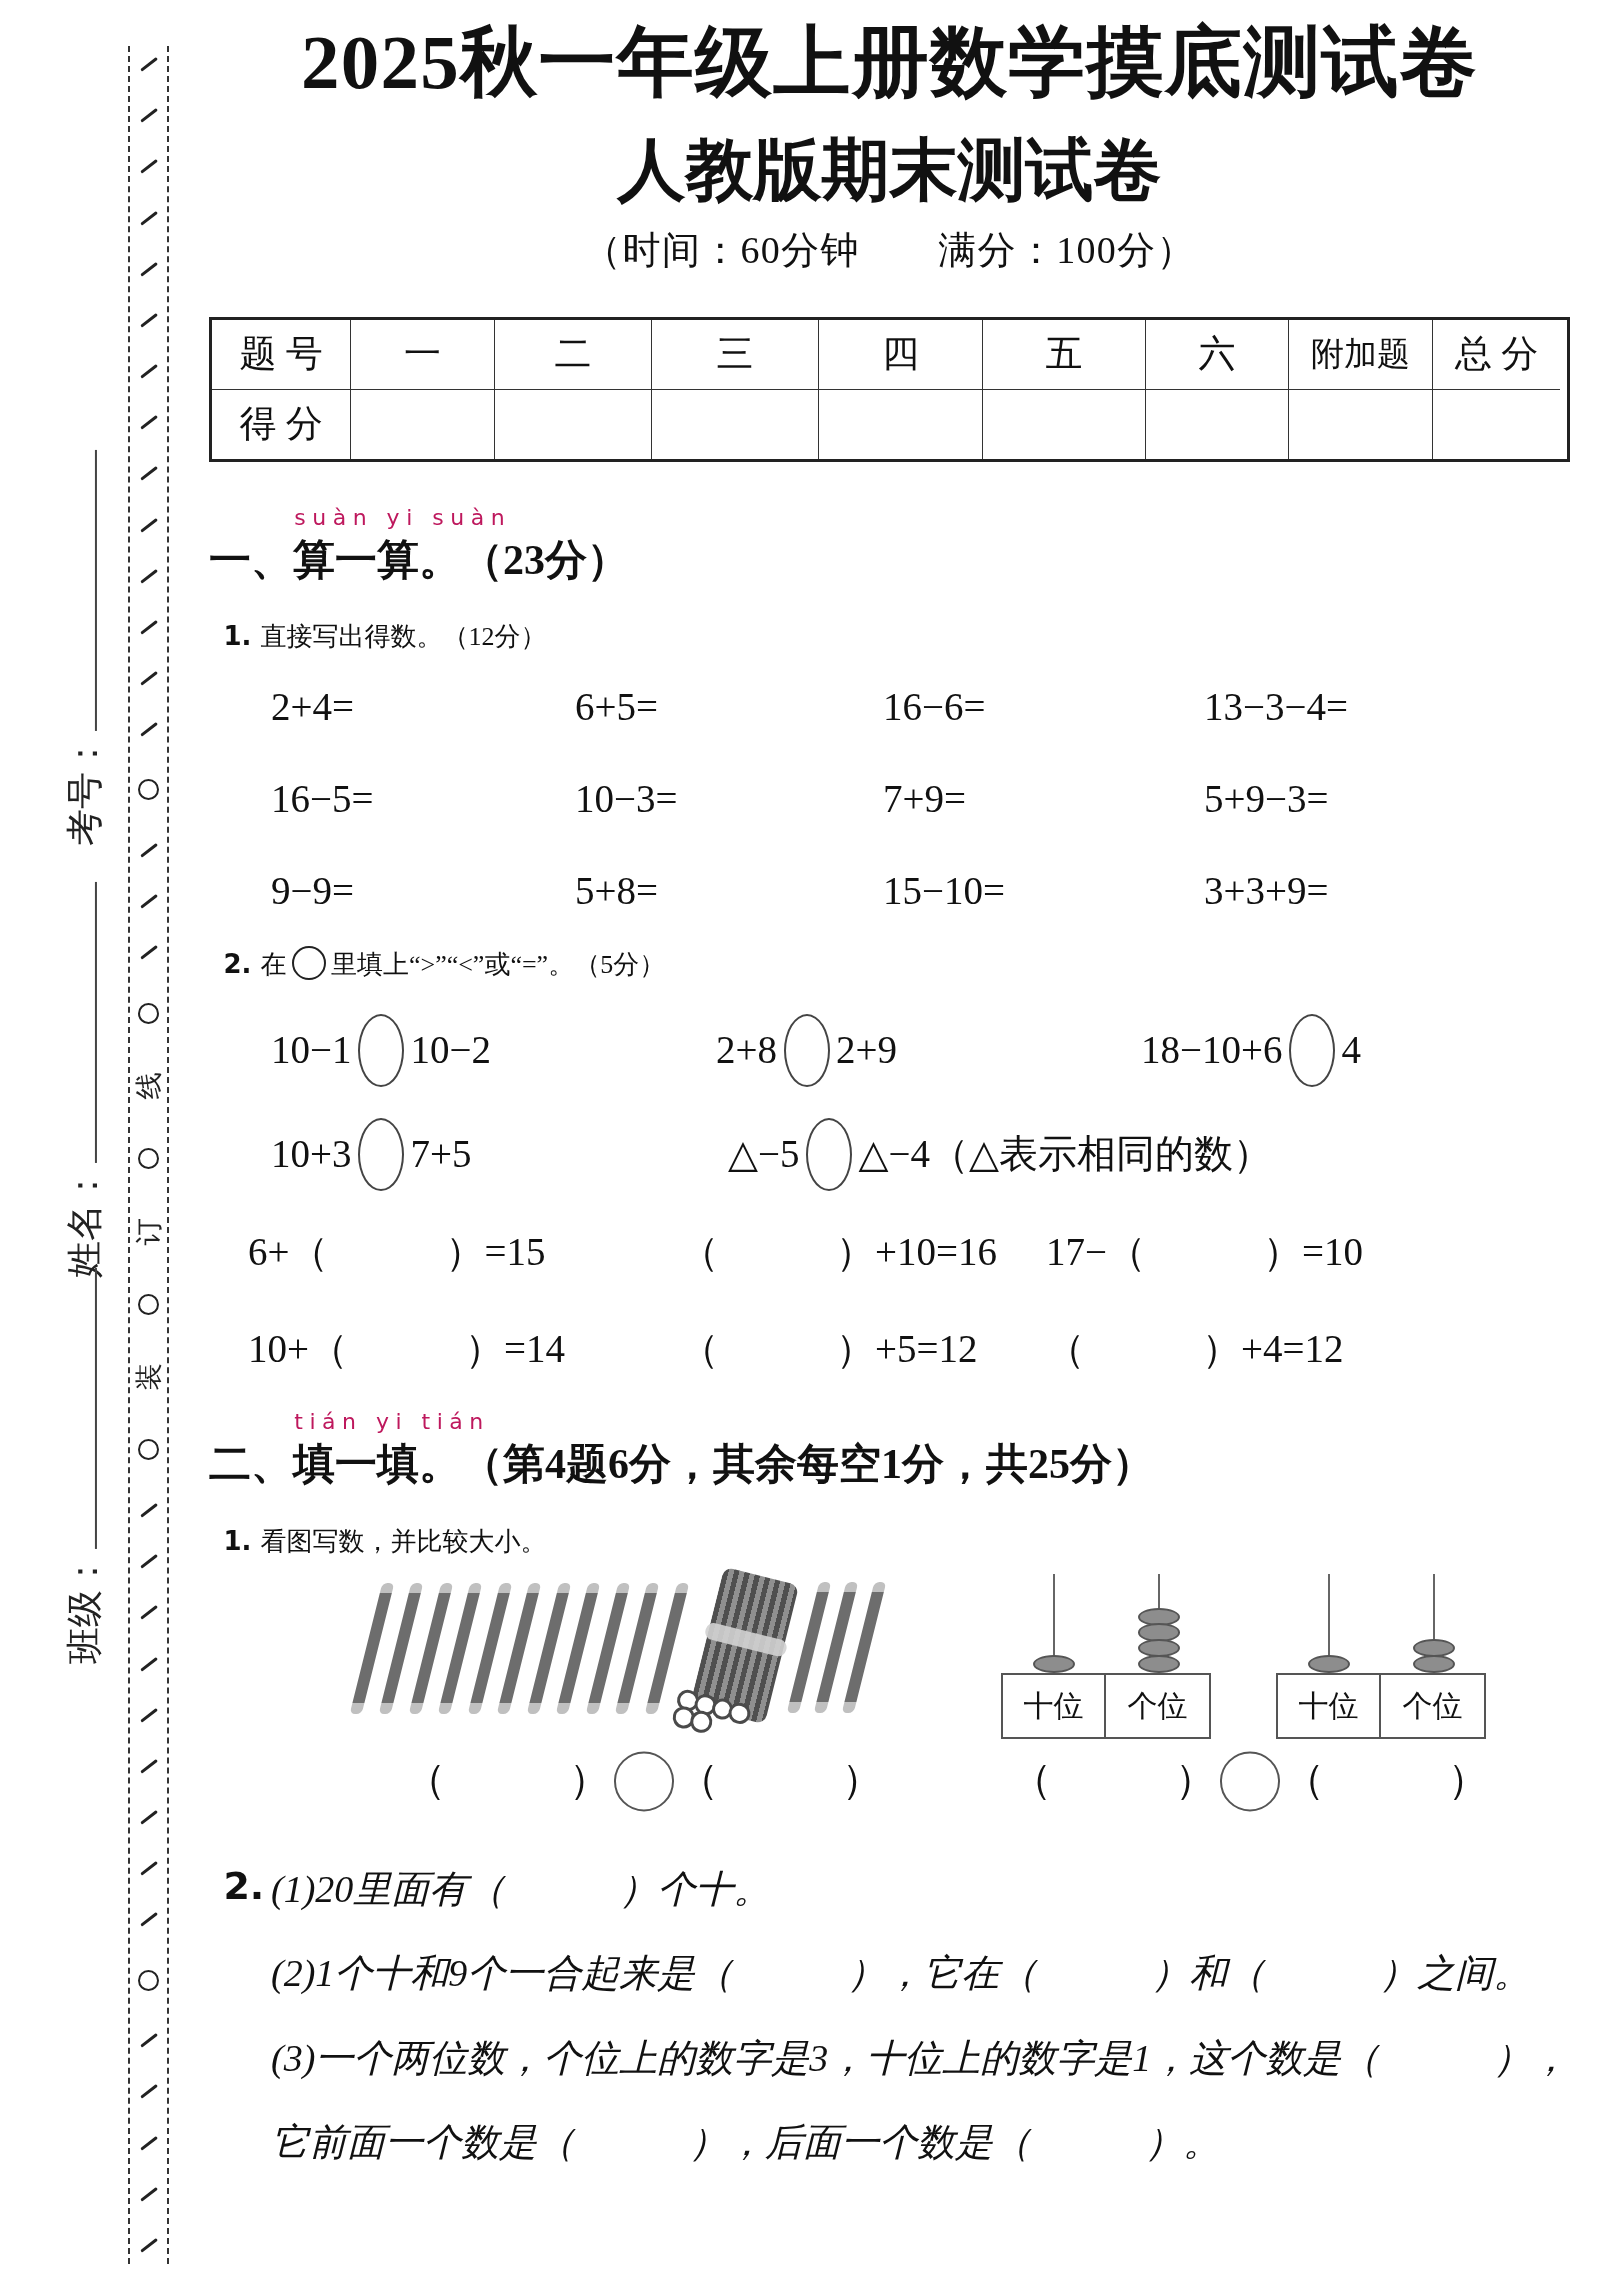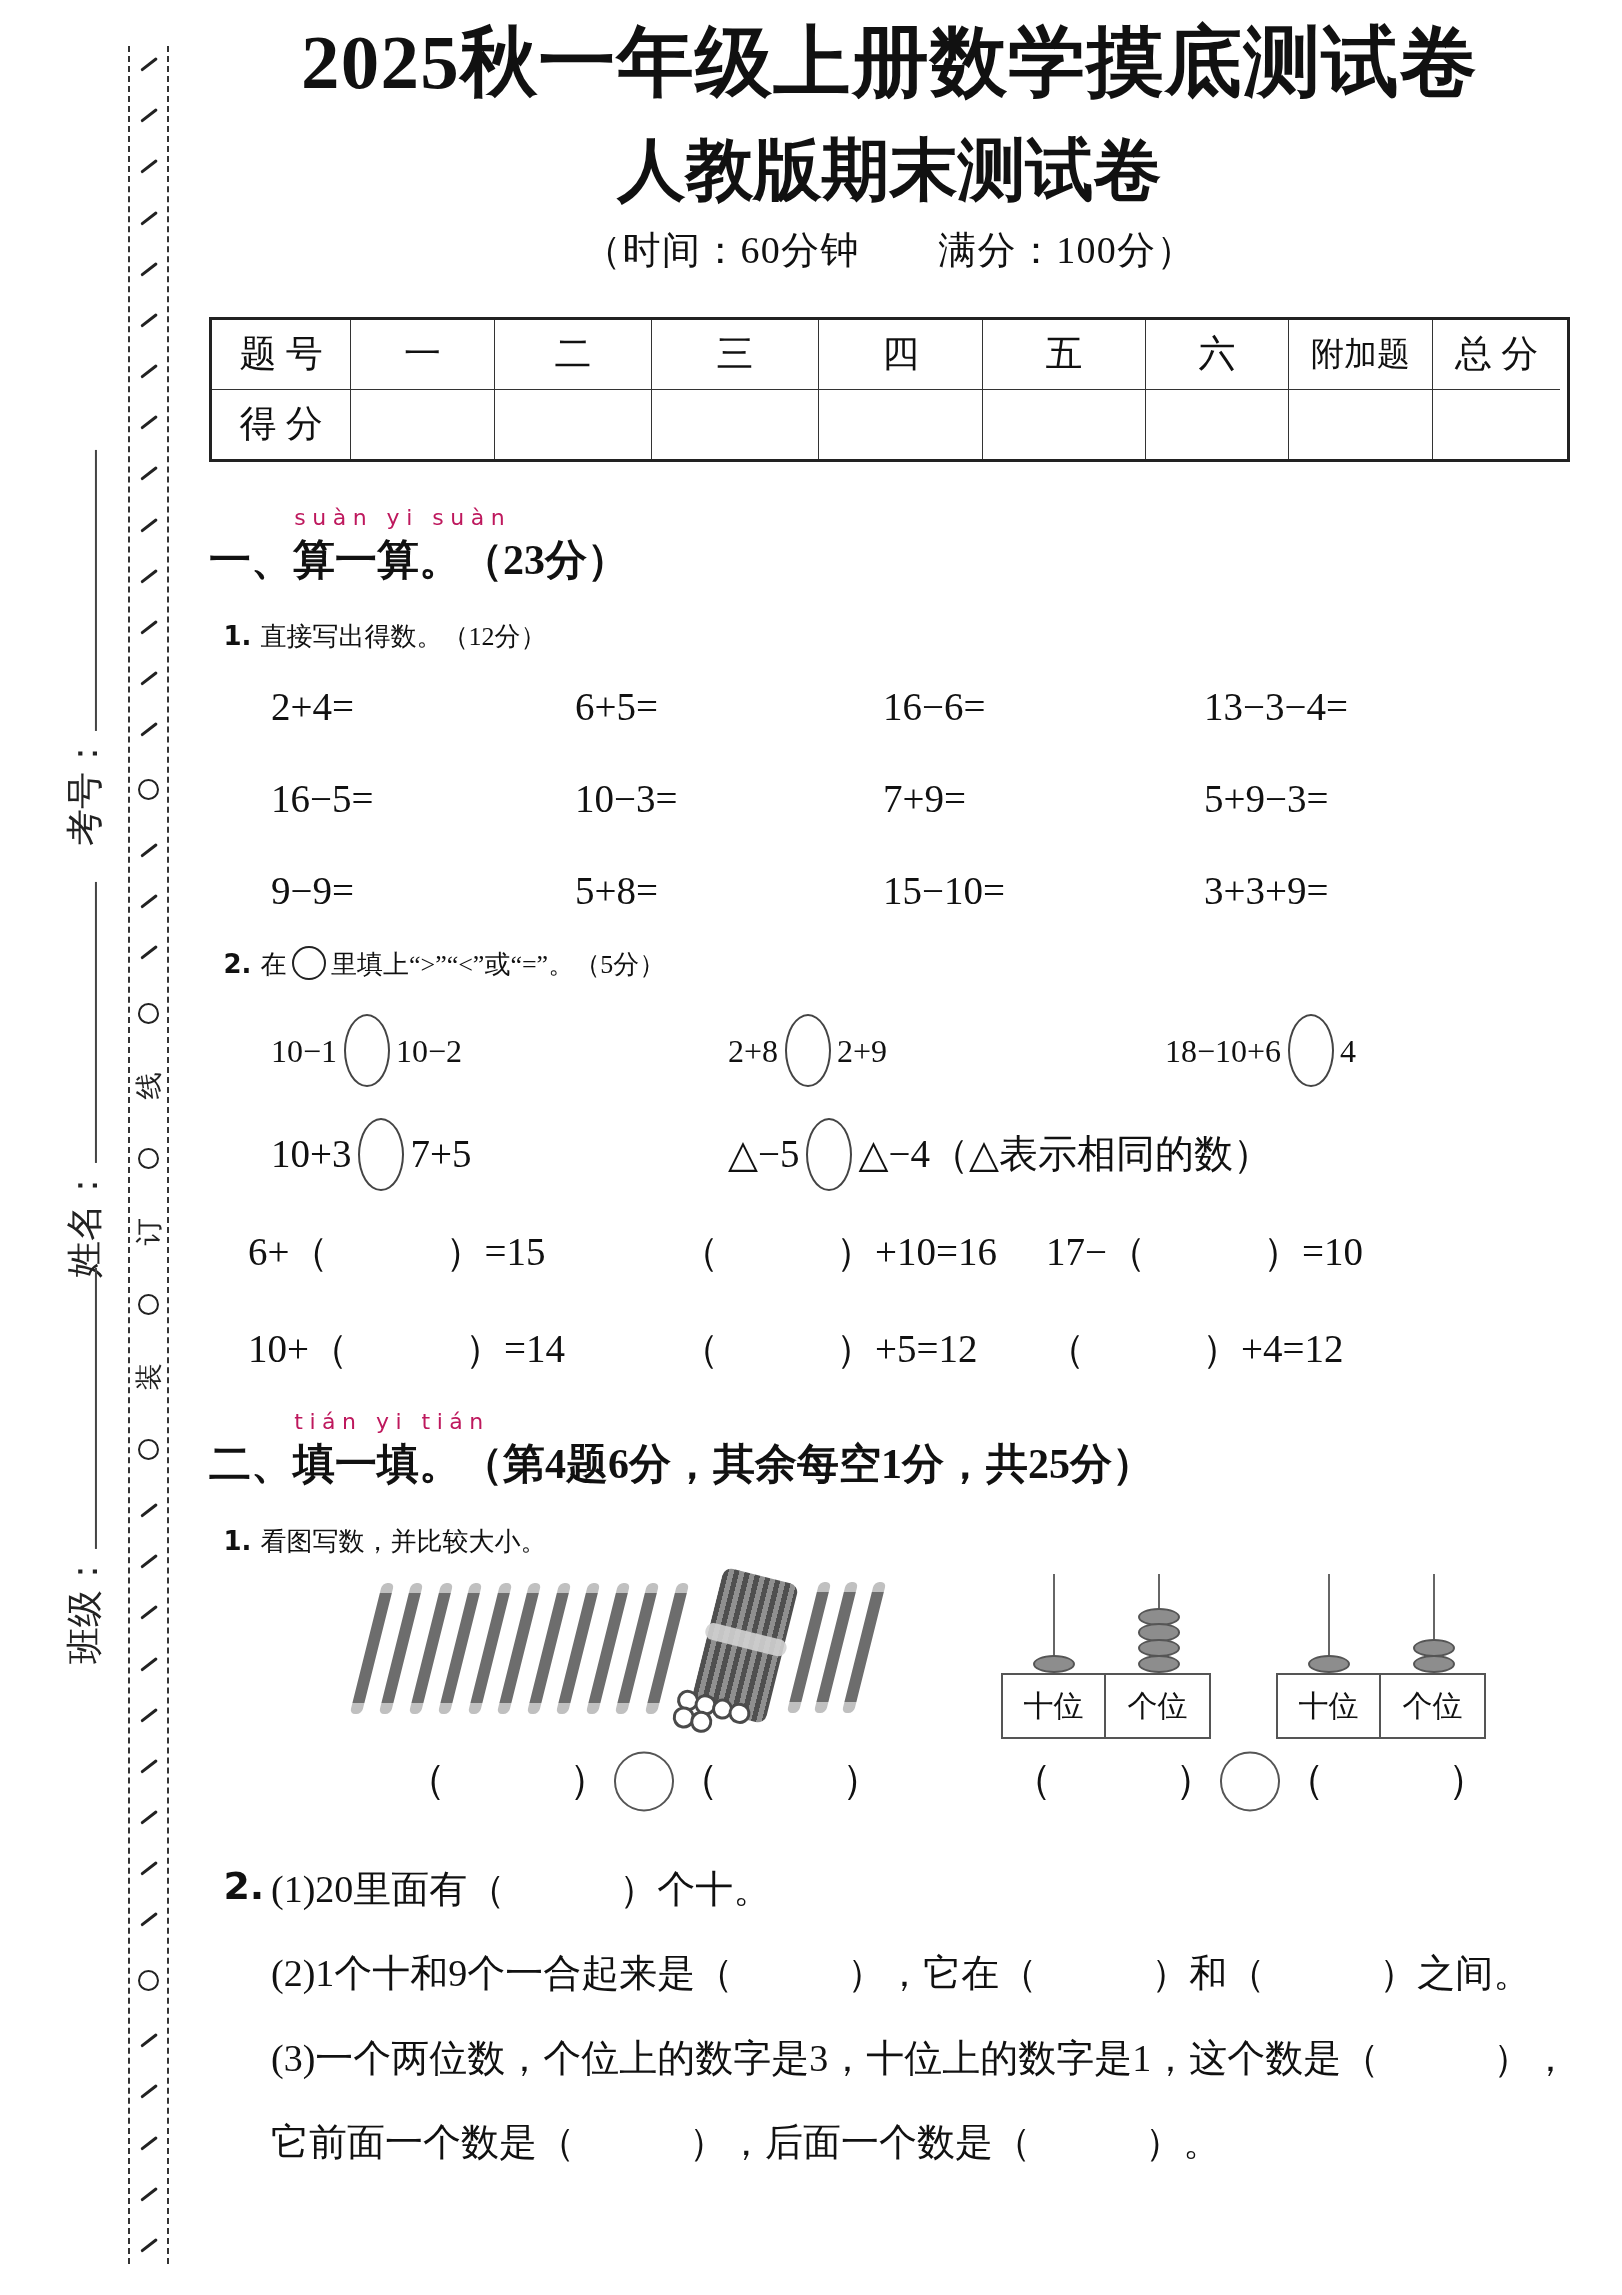--- a/index.html
+++ b/index.html
@@ -39,21 +39,21 @@
   .py-wrap{position:relative;display:inline-block;}
   .pinyin{position:absolute;top:-30px;left:1.3px;font-size:22px;font-weight:normal;
     font-family:"DejaVu Sans","Liberation Sans",sans-serif;color:#be185d;letter-spacing:6.5px;white-space:nowrap;}
   .q-line{margin-top:35px;font-size:26px;padding-left:14.4px;line-height:1.3;}
   .q-num{font-weight:bold;font-family:"DejaVu Sans",sans-serif;margin-right:9.2px;}
   .badge{background:#9e9e9e;color:#151515;padding:1.3px 10.5px 3.9px 10.5px;margin-right:11.8px;}
   
   .arith-grid{margin-top:30px;padding-left:62px;display:grid;
     grid-template-columns:304px 308px 321px auto;row-gap:47px;font-size:39px;}
   
-  .cmp-row1{margin-top:34px;padding-left:62px;display:grid;grid-template-columns:445px 425px auto;font-size:32px;align-items:center;gap:12px;}
+  .cmp-row1{margin-top:34px;padding-left:62px;display:grid;grid-template-columns:445px 425px auto;font-size:39px;align-items:center;}
   .cmp-row2{margin-top:31px;padding-left:62px;display:grid;grid-template-columns:445px auto;font-size:39px;align-items:center;gap:12px;}
   .cmp-circle{display:inline-block;width:42px;height:69px;border:2px solid #444;border-radius:50%;
     vertical-align:middle;margin:0 6.5px;transform:translateY(-3.9px);}
   .h-circle{display:inline-block;width:30px;height:30px;border:2px solid #222;border-radius:50%;
     vertical-align:middle;margin:0 5.2px;transform:translateY(-3.9px);}
   .fill-grid{margin-top:30px;padding-left:39px;display:grid;grid-template-columns:432px 366px auto;row-gap:43px;font-size:39px;}
   
   .figure-row{position:relative;margin-top:15.7px;height:257px;margin-left:157px;text-align:right;}
   .sticksA{position:absolute;left:0;top:9.2px;display:flex;gap:17.7px;}
   .stick{width:11.8px;height:131px;border-radius:5.2px;transform:skewX(-14deg);
@@ -76,21 +76,21 @@
   .place-box{height:62px;border:2px solid #555;display:flex;align-items:center;justify-content:center;font-size:30px;}
   .place.ones .place-box{border-left:none;}
   .fig-compare{position:absolute;top:178px;font-size:41px;white-space:nowrap;}
   .fig-compare.left{left:39px;}
   .fig-compare.right{left:645px;}
   .fig-circle{display:inline-block;width:56px;height:56px;border:2px solid #555;border-radius:50%;
     vertical-align:middle;margin:0 3.9px;transform:translateY(-2.6px);}
   
   .s2q2{margin-top:33px;position:relative;padding-left:62px;font-size:38px;}
   .s2q2 .q-num{position:absolute;left:14.4px;top:0;}
-  .s2q2-line{margin-top:33px;line-height:1.35;}
+  .s2q2-line{margin-top:33px;line-height:1.35;font-style:italic;}
   .s2q2-line:first-child{margin-top:0;}
 </style>
 </head>
 <body>
 
 <div class="side-label-block" style="top:438px;height:419px;">
   <div class="side-label-inner">
     <span>考号：</span>
     <span class="side-fill-line"></span>
   </div>

